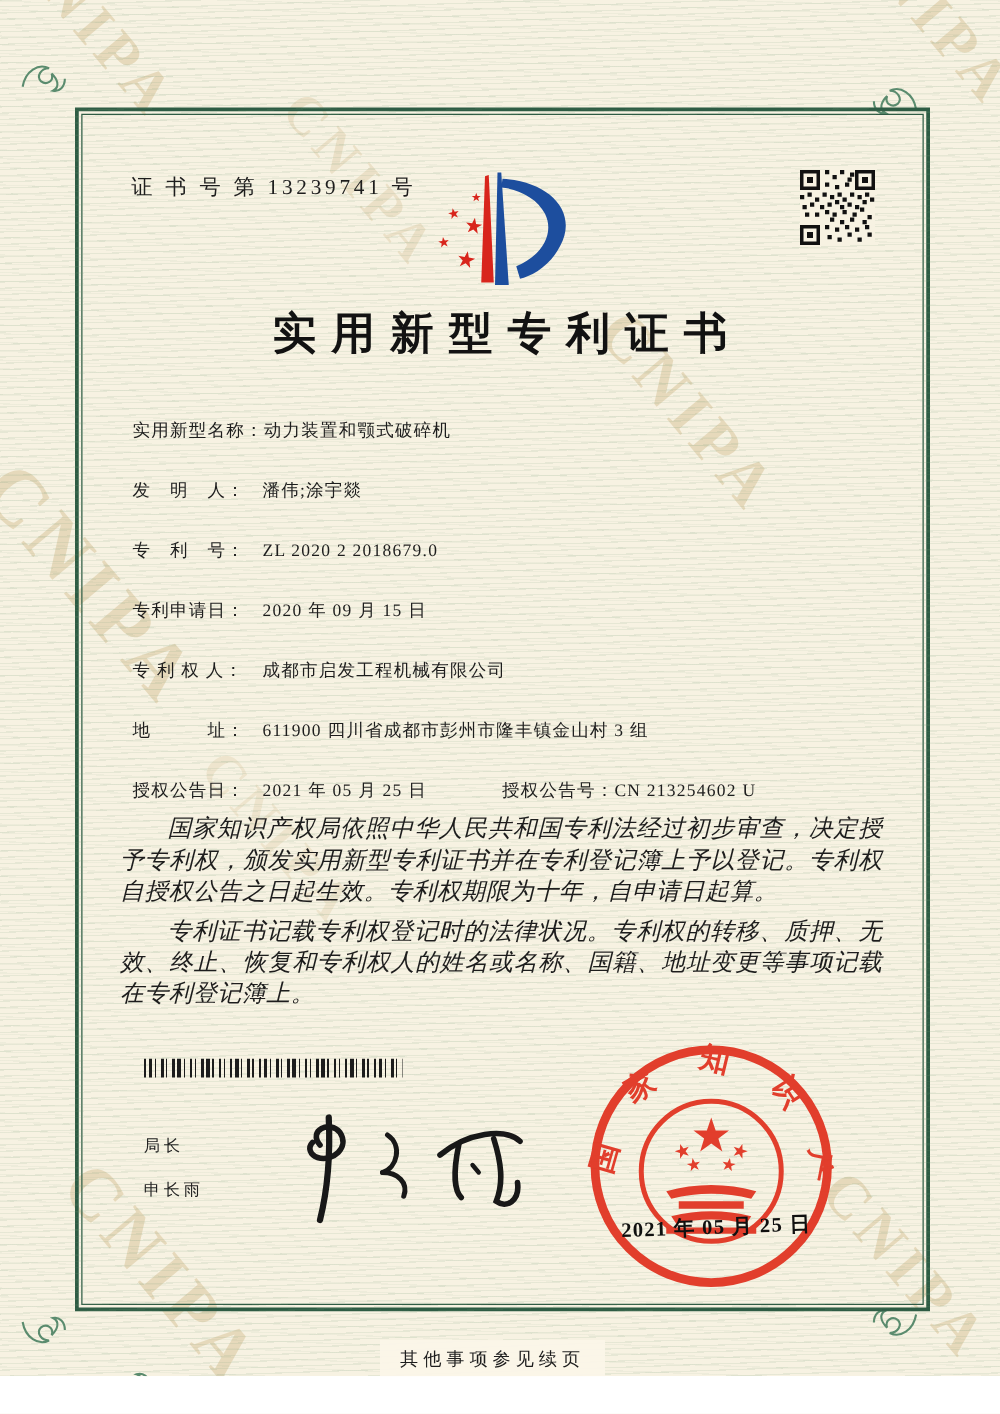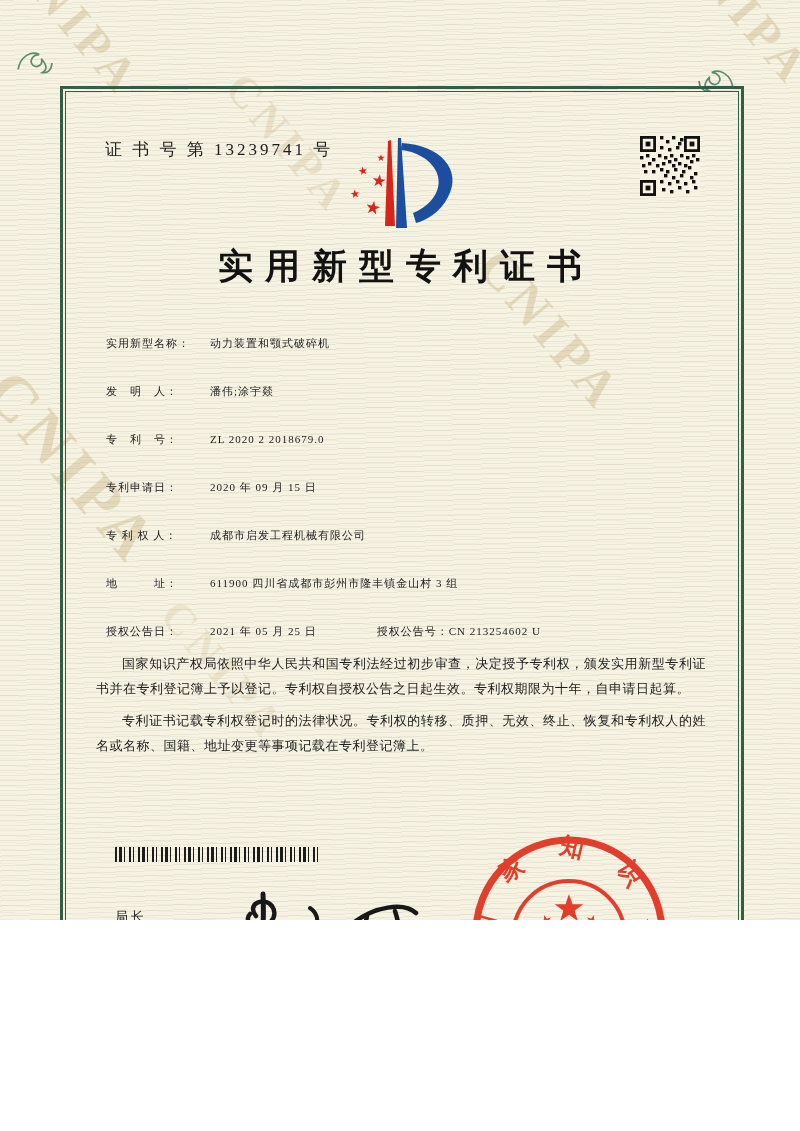--- a/index.html
+++ b/index.html
@@ -1,17 +1,17 @@
 <!DOCTYPE html>
 <html><head>
 <meta charset="utf-8">
 <style>
   html,body{margin:0;padding:0;}
   .page{
-    position:relative;width:800px;height:920px;overflow:hidden;
+    position:relative;width:800px;height:1101px;overflow:hidden;
     background:#f7f2e2;
     font-family:"Liberation Serif","DejaVu Serif",serif;color:#1d1d1d;
   }
   
   .texture{
     position:absolute;inset:0;pointer-events:none;z-index:3;
     background:
       repeating-linear-gradient(178deg, rgba(116,156,120,.13) 0 1px, rgba(0,0,0,0) 1px 5px),
       repeating-linear-gradient(2deg, rgba(116,156,120,.07) 0 1px, rgba(0,0,0,0) 1px 7px);
   }
@@ -30,25 +30,25 @@
   .content{position:absolute;inset:0;z-index:4;}
 
   .cert-no{position:absolute;left:105px;top:138px;font-size:17px;letter-spacing:3px;}
   .logo{position:absolute;left:345px;top:134px;}
   .qr{position:absolute;left:640px;top:136px;}
   .title{
     position:absolute;left:0;right:0;top:243px;text-align:center;
     font-size:35px;font-weight:bold;letter-spacing:12px;text-indent:12px;color:#121212;
   }
   .fields{position:absolute;left:106px;top:336px;width:600px;}
-  .frow{display:flex;align-items:baseline;height:48px;font-size:11px;}
+  .frow{display:flex;align-items:baseline;height:48px;font-size:14px;}
   .flabel{flex:0 0 104px;letter-spacing:1px;white-space:pre;}
   .fvalue{letter-spacing:1px;white-space:pre;}
   .frow .second{margin-left:60px;display:flex;align-items:baseline;}
-  .paras{position:absolute;left:96px;top:651px;width:610px;font-size:13px;line-height:25px;text-align:justify;}
+  .paras{position:absolute;left:96px;top:651px;width:610px;font-size:19px;line-height:25px;text-align:justify;font-style:italic;}
   .paras p{margin:0;text-indent:2em;letter-spacing:.5px;}
   .paras p + p{margin-top:7px;}
 
   .barcode{
     position:absolute;left:115px;top:847px;width:207px;height:15px;
     background:repeating-linear-gradient(90deg,
       #1c1c1c 0 2px,rgba(0,0,0,0) 2px 4px,
       #1c1c1c 4px 7px,rgba(0,0,0,0) 7px 9px,
       #1c1c1c 9px 10px,rgba(0,0,0,0) 10px 14px,
       #1c1c1c 14px 16px,rgba(0,0,0,0) 16px 18px,

